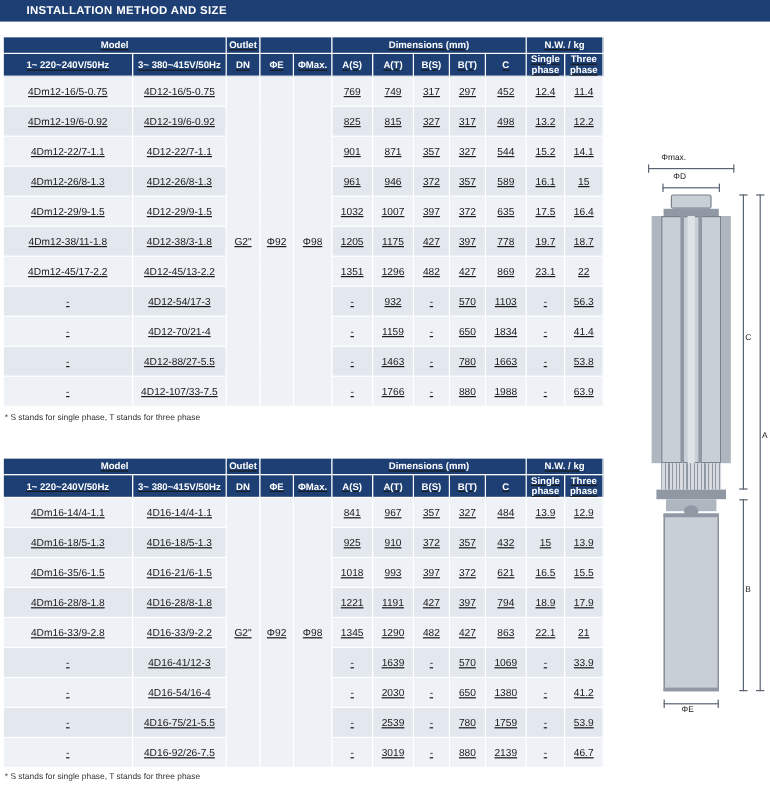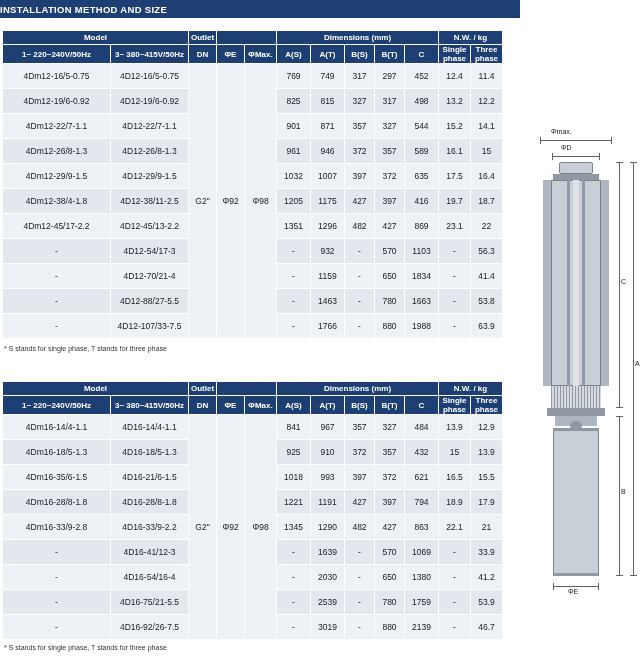--- a/index.html
+++ b/index.html
@@ -8,35 +8,36 @@
     width: 642px; height: 663px;
     background: #ffffff;
     font-family: "Liberation Sans", sans-serif;
     color: #1a1a1a;
   }
   .page { position: relative; width: 642px; height: 663px; overflow: hidden; }
 
   
   .title-bar {
     position: absolute; left: 0; top: 0;
-    width: 520px; height: 18px;
+    width: 642px; height: 18px;
     background: #1d3f73;
     color: #ffffff;
     font-size: 9.5px;
     font-weight: bold;
     letter-spacing: 0.3px;
     display: flex; align-items: center;
-    padding-left: 0;
+    padding-left: 22px;
   }
 
   
   table.spec {
     border-collapse: collapse;
     table-layout: fixed;
     font-size: 8px;
+    text-decoration: underline;
   }
   table.spec th, table.spec td {
     border: 1px solid #ffffff;
     text-align: center;
     vertical-align: middle;
     padding: 0;
   }
   table.spec thead th {
     background: #1d3f73;
     color: #ffffff;
@@ -183,27 +184,27 @@
           <td>4D12-29/9-1.5</td>
           <td>1032</td>
           <td>1007</td>
           <td>397</td>
           <td>372</td>
           <td>635</td>
           <td>17.5</td>
           <td>16.4</td>
         </tr>
         <tr>
-          <td>4Dm12-38/4-1.8</td>
-          <td>4D12-38/11-2.5</td>
+          <td>4Dm12-38/11-1.8</td>
+          <td>4D12-38/3-1.8</td>
           <td>1205</td>
           <td>1175</td>
           <td>427</td>
           <td>397</td>
-          <td>416</td>
+          <td>778</td>
           <td>19.7</td>
           <td>18.7</td>
         </tr>
         <tr>
           <td>4Dm12-45/17-2.2</td>
           <td>4D12-45/13-2.2</td>
           <td>1351</td>
           <td>1296</td>
           <td>482</td>
           <td>427</td>

